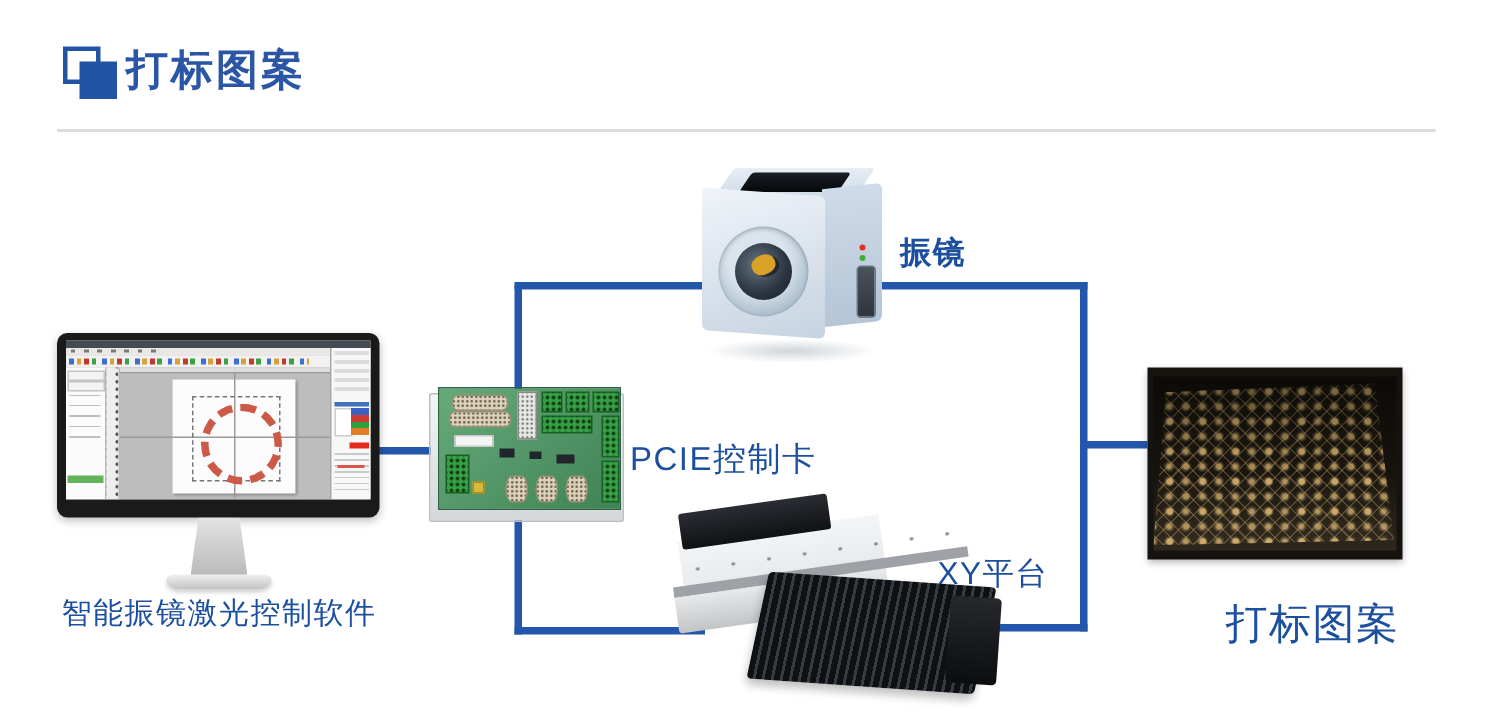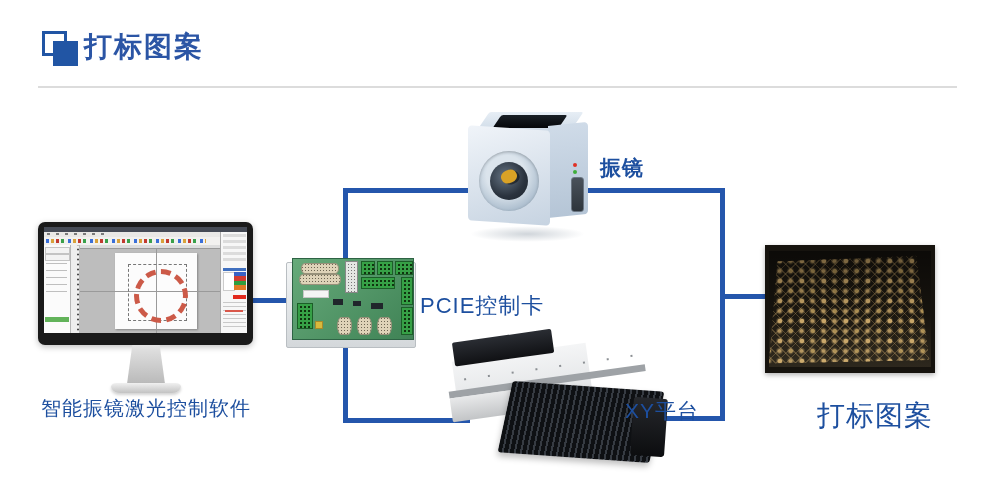--- a/index.html
+++ b/index.html
@@ -212,21 +212,21 @@
 
   <div class="abs xy-backsheet"></div>
   <div class="abs xy-rail-group">
     <div class="abs xy-blackplate"></div>
     <div class="abs xy-rail"></div>
     <div class="abs xy-rail-edge"></div>
     <div class="abs xy-carriage"></div>
   </div>
   <div class="abs xy-bellows"></div>
   <div class="abs xy-bellows-cap"></div>
-  <div class="abs nlabel" style="left:625px;top:368px;margin-top:29px;">XY平台</div>
+  <div class="abs nlabel" style="left:625px;top:368px;">XY平台</div>
 
   <div class="abs pattern-photo">
     <div class="abs pattern-area"></div>
     <div class="abs pattern-shade" style="left:4px;top:6px;"></div>
   </div>
   <div class="abs nlabel" style="left:817px;top:397px;font-size:28px;">打标图案</div>
 
 </div>
 
 </body></html>

